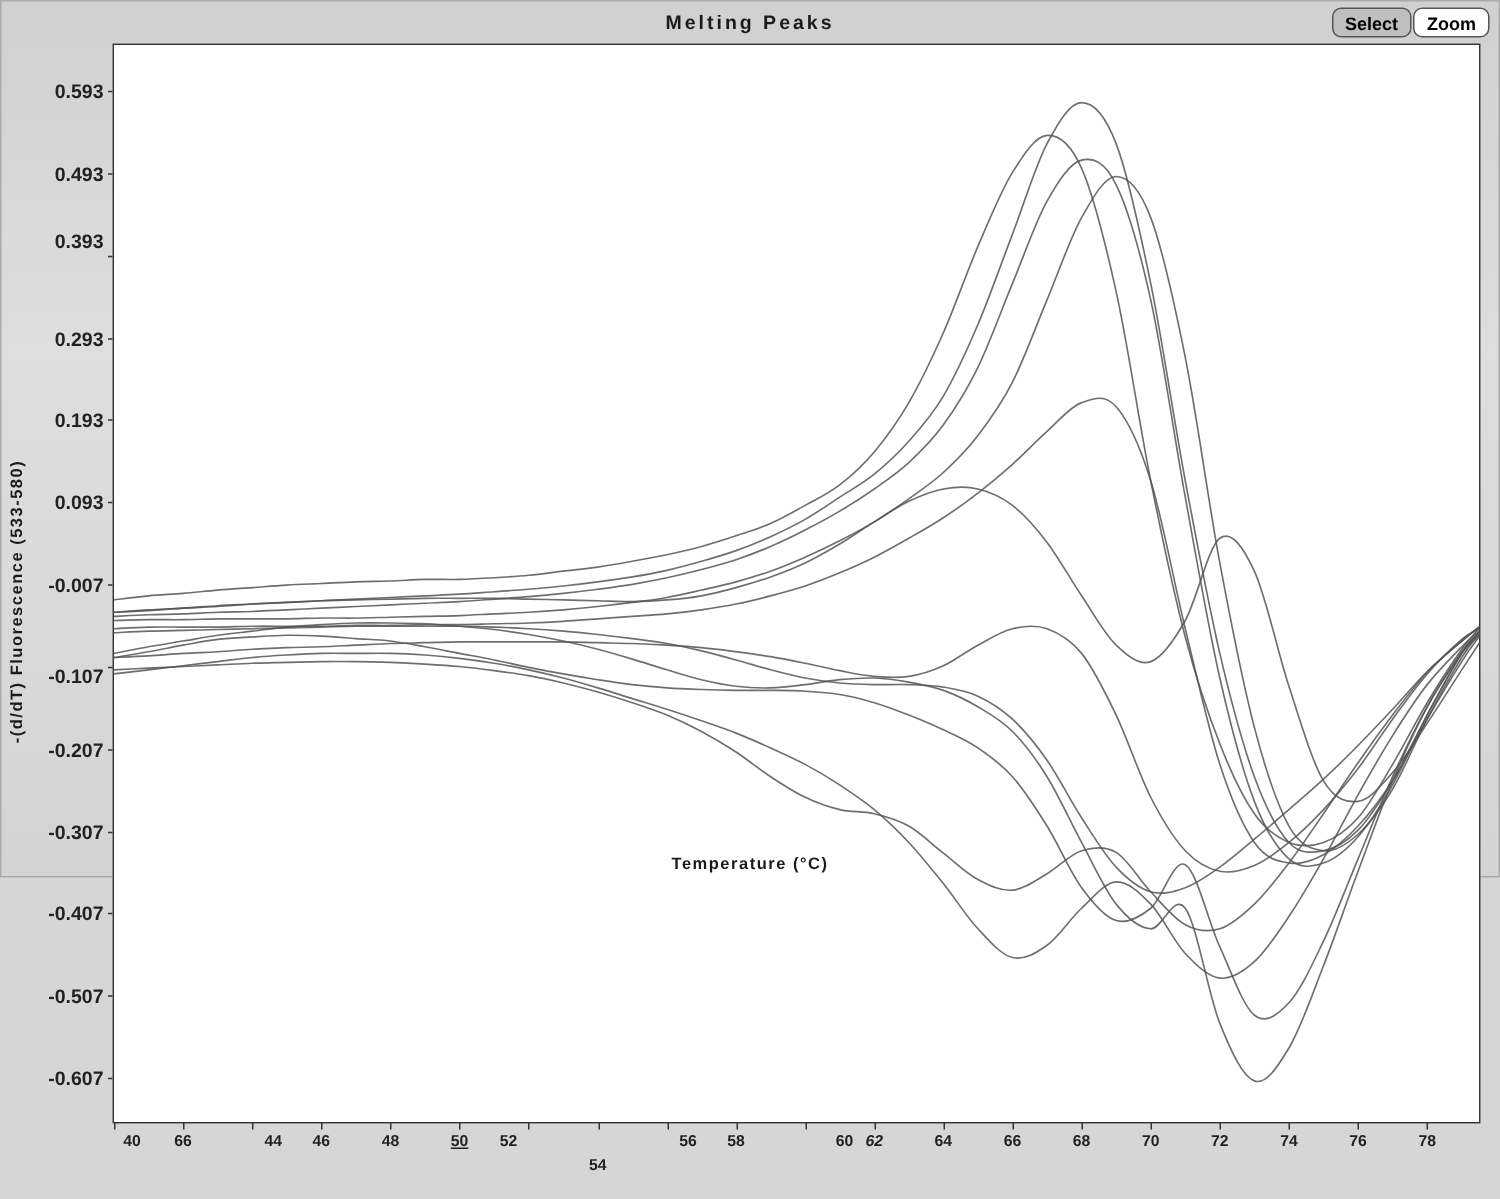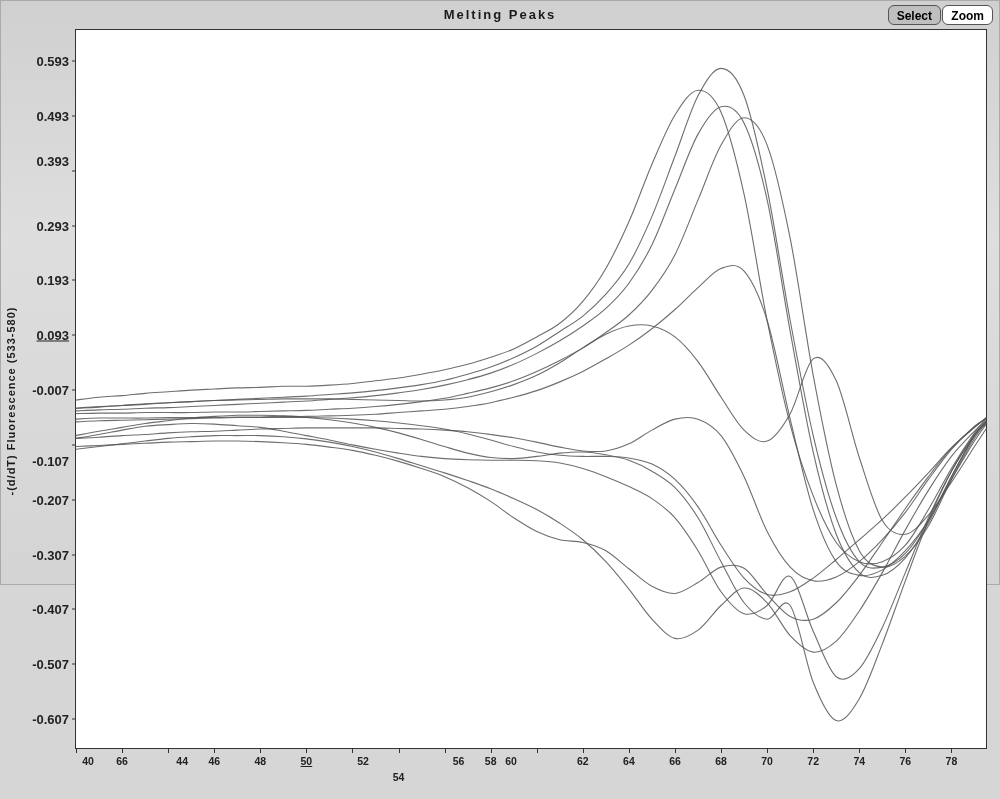--- a/index.html
+++ b/index.html
@@ -169,25 +169,25 @@
       <div class="ytick" style="top: 689.951px;">-0.607</div>
       <div class="ytick-mark" style="top: 689.951px;"></div>
       <div class="ytick" style="top: 635.142px;">-0.507</div>
       <div class="ytick-mark" style="top: 635.142px;"></div>
       <div class="ytick" style="top: 580.333px;">-0.407</div>
       <div class="ytick-mark" style="top: 580.333px;"></div>
       <div class="ytick" style="top: 525.524px;">-0.307</div>
       <div class="ytick-mark" style="top: 525.524px;"></div>
       <div class="ytick" style="top: 470.715px;">-0.207</div>
       <div class="ytick-mark" style="top: 470.715px;"></div>
-      <div class="ytick" style="top: 432px;">-0.107</div>
+      <div class="ytick" style="top: 422px;">-0.107</div>
       <div class="ytick-mark" style="top: 415.905px;"></div>
       <div class="ytick" style="top: 361.096px;">-0.007</div>
       <div class="ytick-mark" style="top: 361.096px;"></div>
-      <div class="ytick" style="top: 306.287px; text-decoration: underline;">0.093</div>
+      <div class="ytick" style="top: 306.287px;">0.093</div>
       <div class="ytick-mark" style="top: 306.287px;"></div>
       <div class="ytick" style="top: 251.478px;">0.193</div>
       <div class="ytick-mark" style="top: 251.478px;"></div>
       <div class="ytick" style="top: 196.669px;">0.293</div>
       <div class="ytick-mark" style="top: 196.669px;"></div>
       <div class="ytick" style="top: 132px;">0.393</div>
       <div class="ytick-mark" style="top: 141.86px;"></div>
       <div class="ytick" style="top: 87.0504px;">0.493</div>
       <div class="ytick-mark" style="top: 87.0504px;"></div>
       <div class="ytick" style="top: 32.2412px;">0.593</div>
@@ -217,44 +217,45 @@
       <div class="xtick" style="left: 47.0759px;">66</div>
       <div class="xtick-mark" style="left: 47.0759px;"></div>
       <div class="xtick" style="left: 93.1519px; margin-left: 14px;">44</div>
       <div class="xtick-mark" style="left: 93.1519px;"></div>
       <div class="xtick" style="left: 139.228px;">46</div>
       <div class="xtick-mark" style="left: 139.228px;"></div>
       <div class="xtick" style="left: 185.304px;">48</div>
       <div class="xtick-mark" style="left: 185.304px;"></div>
       <div class="xtick" style="left: 231.38px; text-decoration: underline;">50</div>
       <div class="xtick-mark" style="left: 231.38px;"></div>
-      <div class="xtick" style="left: 288px;">52</div>
+      <div class="xtick" style="left: 264px;">52</div>
       <div class="xtick-mark" style="left: 277.456px;"></div>
       <div class="xtick" style="left: 323.532px; margin-top: 16px;">54</div>
       <div class="xtick-mark" style="left: 323.532px;"></div>
       <div class="xtick" style="left: 369.608px; margin-left: 14px;">56</div>
       <div class="xtick-mark" style="left: 369.608px;"></div>
       <div class="xtick" style="left: 415.684px;">58</div>
       <div class="xtick-mark" style="left: 415.684px;"></div>
-      <div class="xtick" style="left: 436px;">60</div>
+      <div class="xtick" style="left: 488px;">60</div>
       <div class="xtick-mark" style="left: 461.759px;"></div>
-      <div class="xtick" style="left: 507.835px;">62</div>
+      <div class="xtick" style="left: 507.835px; font-style: italic;">62</div>
       <div class="xtick-mark" style="left: 507.835px;"></div>
       <div class="xtick" style="left: 553.911px;">64</div>
       <div class="xtick-mark" style="left: 553.911px;"></div>
       <div class="xtick" style="left: 599.987px;">66</div>
       <div class="xtick-mark" style="left: 599.987px;"></div>
       <div class="xtick" style="left: 646.063px;">68</div>
       <div class="xtick-mark" style="left: 646.063px;"></div>
       <div class="xtick" style="left: 692.139px;">70</div>
       <div class="xtick-mark" style="left: 692.139px;"></div>
       <div class="xtick" style="left: 738.215px;">72</div>
       <div class="xtick-mark" style="left: 738.215px;"></div>
       <div class="xtick" style="left: 784.291px;">74</div>
       <div class="xtick-mark" style="left: 784.291px;"></div>
       <div class="xtick" style="left: 830.367px;">76</div>
       <div class="xtick-mark" style="left: 830.367px;"></div>
       <div class="xtick" style="left: 876.443px;">78</div>
       <div class="xtick-mark" style="left: 876.443px;"></div>
     </div>
 
+  <div class="xlabel">Temperature (°C)</div>
 
 </div>
 
 </body></html>

